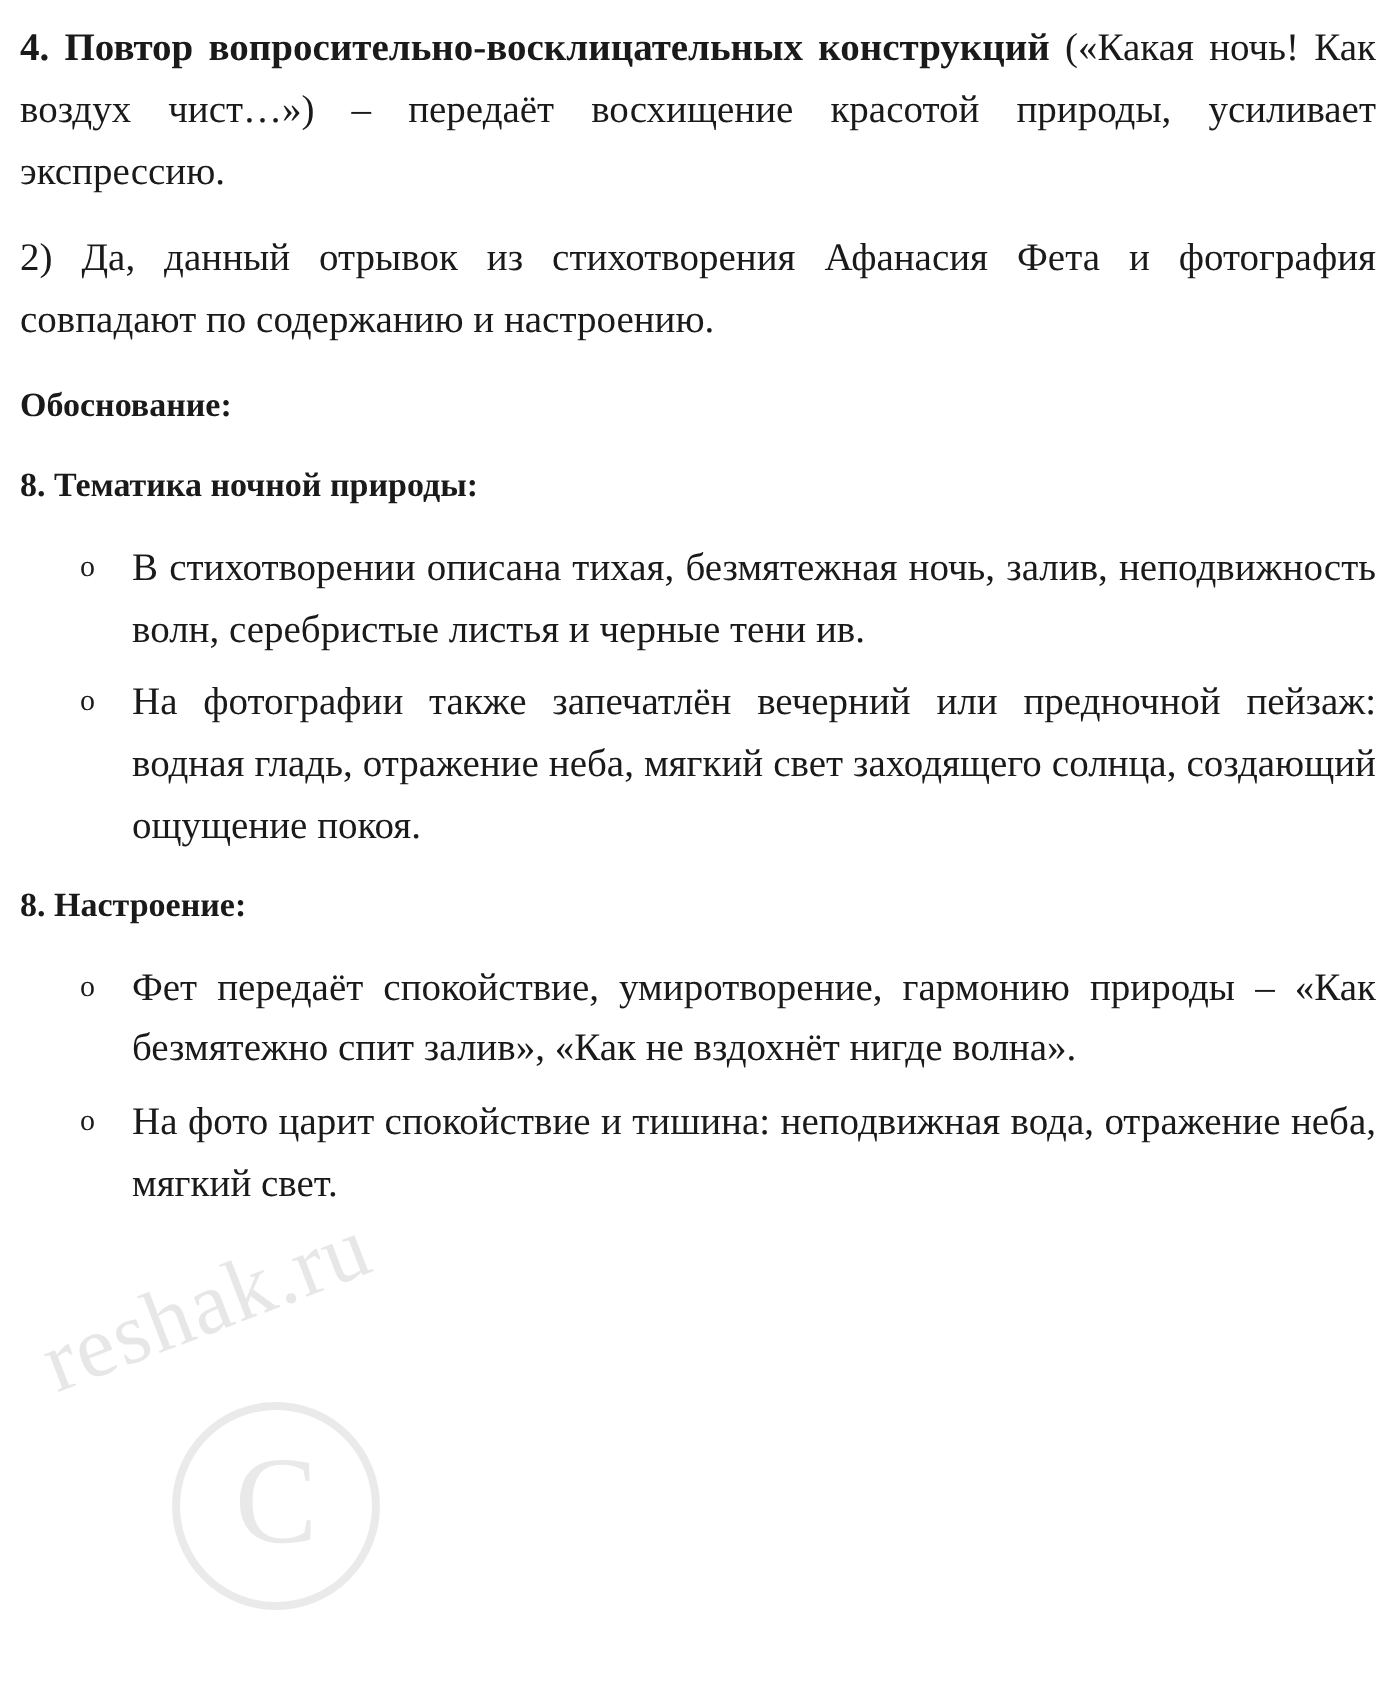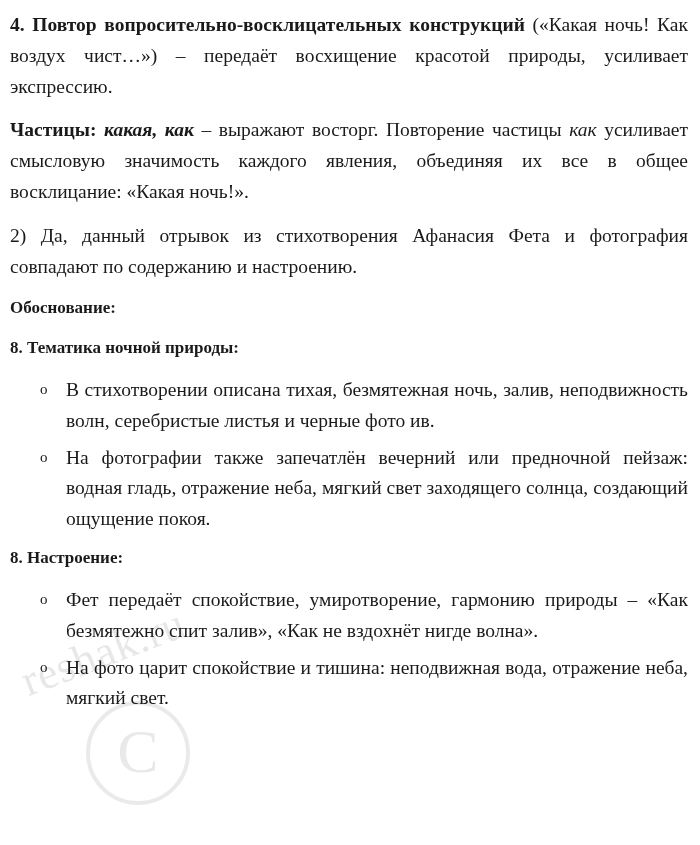--- a/index.html
+++ b/index.html
@@ -116,30 +116,29 @@
 
   <div class="watermark">
     <div class="wm-text">reshak.ru</div>
     <div class="wm-circle">C</div>
   </div>
 
   <div class="content">
 
     <p class="para"><span class="bold">4. Повтор вопросительно-восклицательных конструкций</span><span> («Какая ночь! Как воздух чист…») – передаёт восхищение красотой природы, усиливает экспрессию.</span></p>
 
-    <p class="para"><span class="bold">Частицы:</span><span> </span><span class="bold-ital">какая, как</span><span> – выражают восторг. Повторение частицы </span><span class="ital">как</span><span> усиливает смысловую значимость каждого явления, объединяя их все в общее восклицание: «Какая ночь!».</span></p>
 
     <p class="para">2) Да, данный отрывок из стихотворения Афанасия Фета и фотография совпадают по содержанию и настроению.</p>
 
     <p class="heading">Обоснование:</p>
 
     <p class="heading">8. Тематика ночной природы:</p>
 
     <ul class="bullets">
-      <li><span class="marker">o</span><span>В стихотворении описана тихая, безмятежная ночь, залив, неподвижность волн, серебристые листья и черные фото ив.</span></li>
+      <li><span class="marker">o</span><span>В стихотворении описана тихая, безмятежная ночь, залив, неподвижность волн, серебристые листья и черные тени ив.</span></li>
       <li><span class="marker">o</span><span>На фотографии также запечатлён вечерний или предночной пейзаж: водная гладь, отражение неба, мягкий свет заходящего солнца, создающий ощущение покоя.</span></li>
     </ul>
 
     <p class="heading">8. Настроение:</p>
 
     <ul class="bullets">
       <li><span class="marker">o</span><span>Фет передаёт спокойствие, умиротворение, гармонию природы – «Как безмятежно спит залив», «Как не вздохнёт нигде волна».</span></li>
       <li><span class="marker">o</span><span>На фото царит спокойствие и тишина: неподвижная вода, отражение неба, мягкий свет.</span></li>
     </ul>
 

